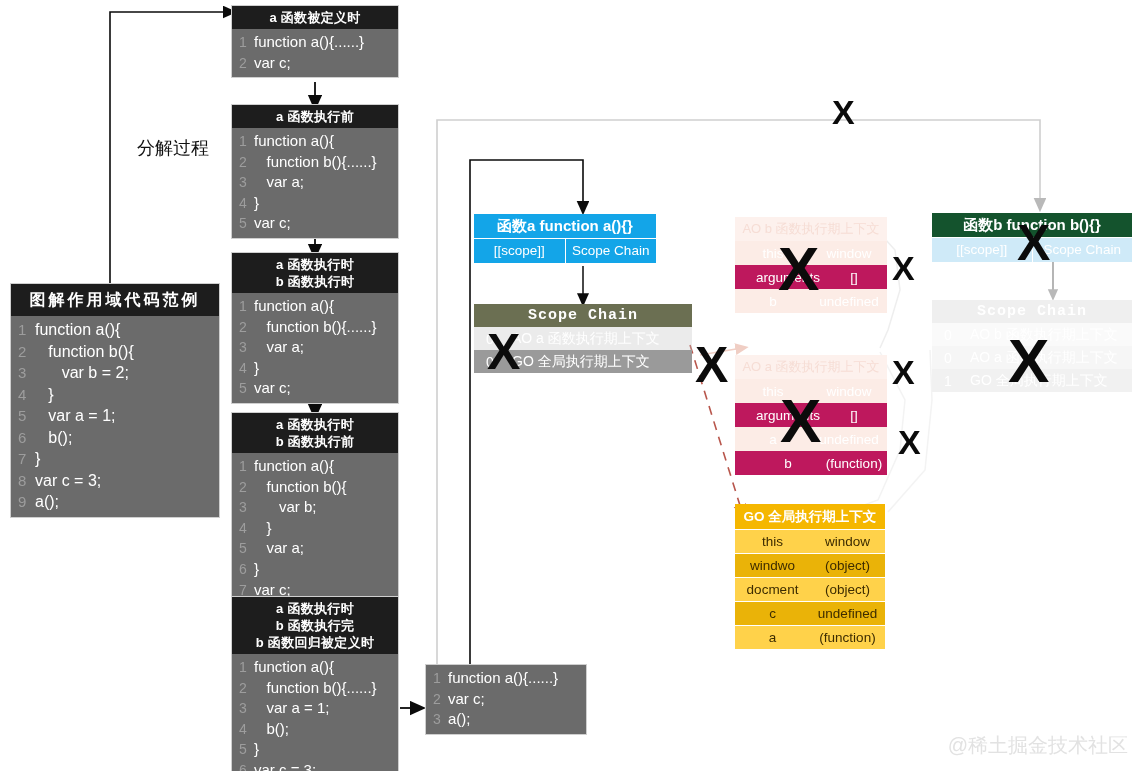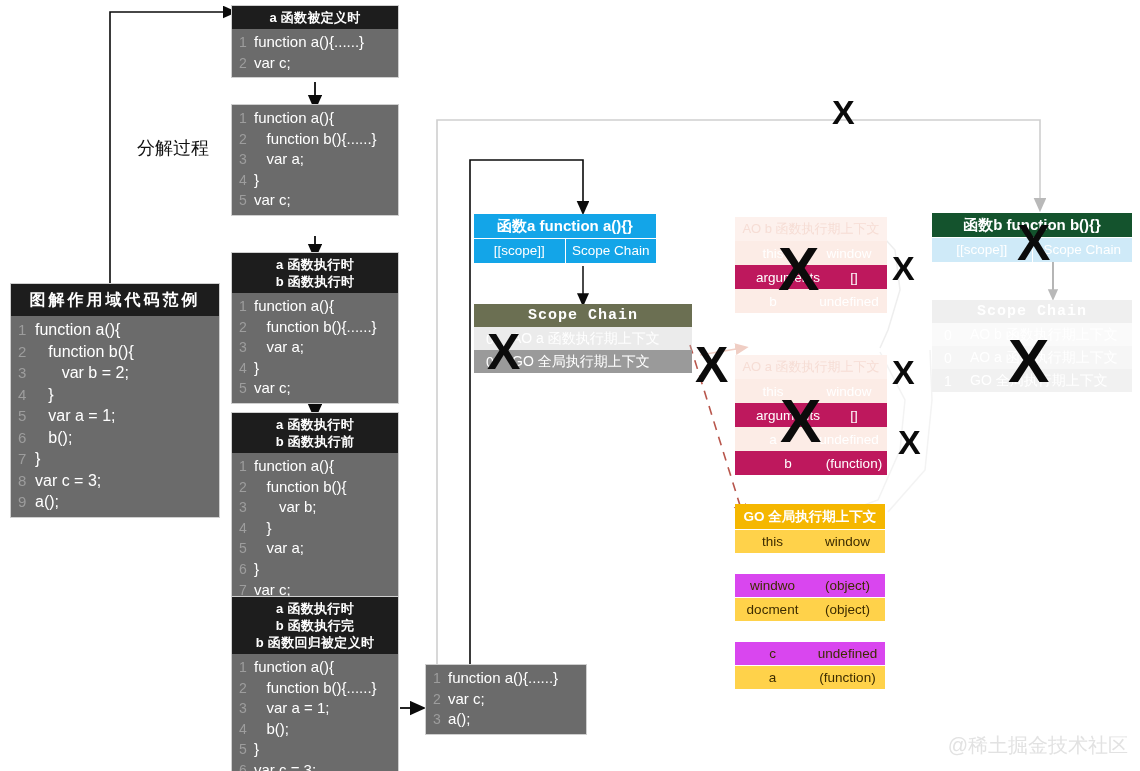--- a/index.html
+++ b/index.html
@@ -73,21 +73,21 @@
   .aorow > .v { flex:1; text-align:center; }
   .aobox .r-a { background:#fcece6; }
   .aobox .r-b { background:#be185d;padding-left:20px; }
 
   
   .gobox { position:absolute; }
   .gobox .title { background:#f5b700; color:#ffffff; font-weight:bold; font-size:13.5px; text-align:center; line-height:25px; height:25px; }
   .gorow { display:flex; height:24px; align-items:center; font-size:13.5px; color:#3d2c00; border-top:1px solid #ffffff; }
   .gorow > div { flex:1; text-align:center; }
   .gorow.y1 { background:#ffd24a; }
-  .gorow.y2 { background:#d946ef;margin-top:20px; }
+  .gorow.y2 { background:#eab308; }
 
   
   .svg-layer { position:absolute; left:0; top:0; width:1140px; height:771px; pointer-events:none; }
 
   
   .xmark { position:absolute; font-size:34px; font-weight:bold; color:#0b0b0b;
            font-family:"Liberation Sans", sans-serif; line-height:1; }
   .xmark.big { font-size:50px; }
   .xmark.huge { font-size:62px; }
 
@@ -226,20 +226,23 @@
           <span class="txt">function a(){......}</span>
         </div>
         <div class="codeline">
           <span class="num">2</span>
           <span class="txt">var c;</span>
         </div>
       </div>
   </div>
 
   <div class="codebox" style="left:231px; top:104px; width:168px;">
+    <div class="hdr" id="hdr-1">
+        <span class="ln">a 函数执行前</span>
+      </div>
     <div class="body" id="body-1">
         <div class="codeline">
           <span class="num">1</span>
           <span class="txt">function a(){</span>
         </div>
         <div class="codeline">
           <span class="num">2</span>
           <span class="txt">   function b(){......}</span>
         </div>
         <div class="codeline">

